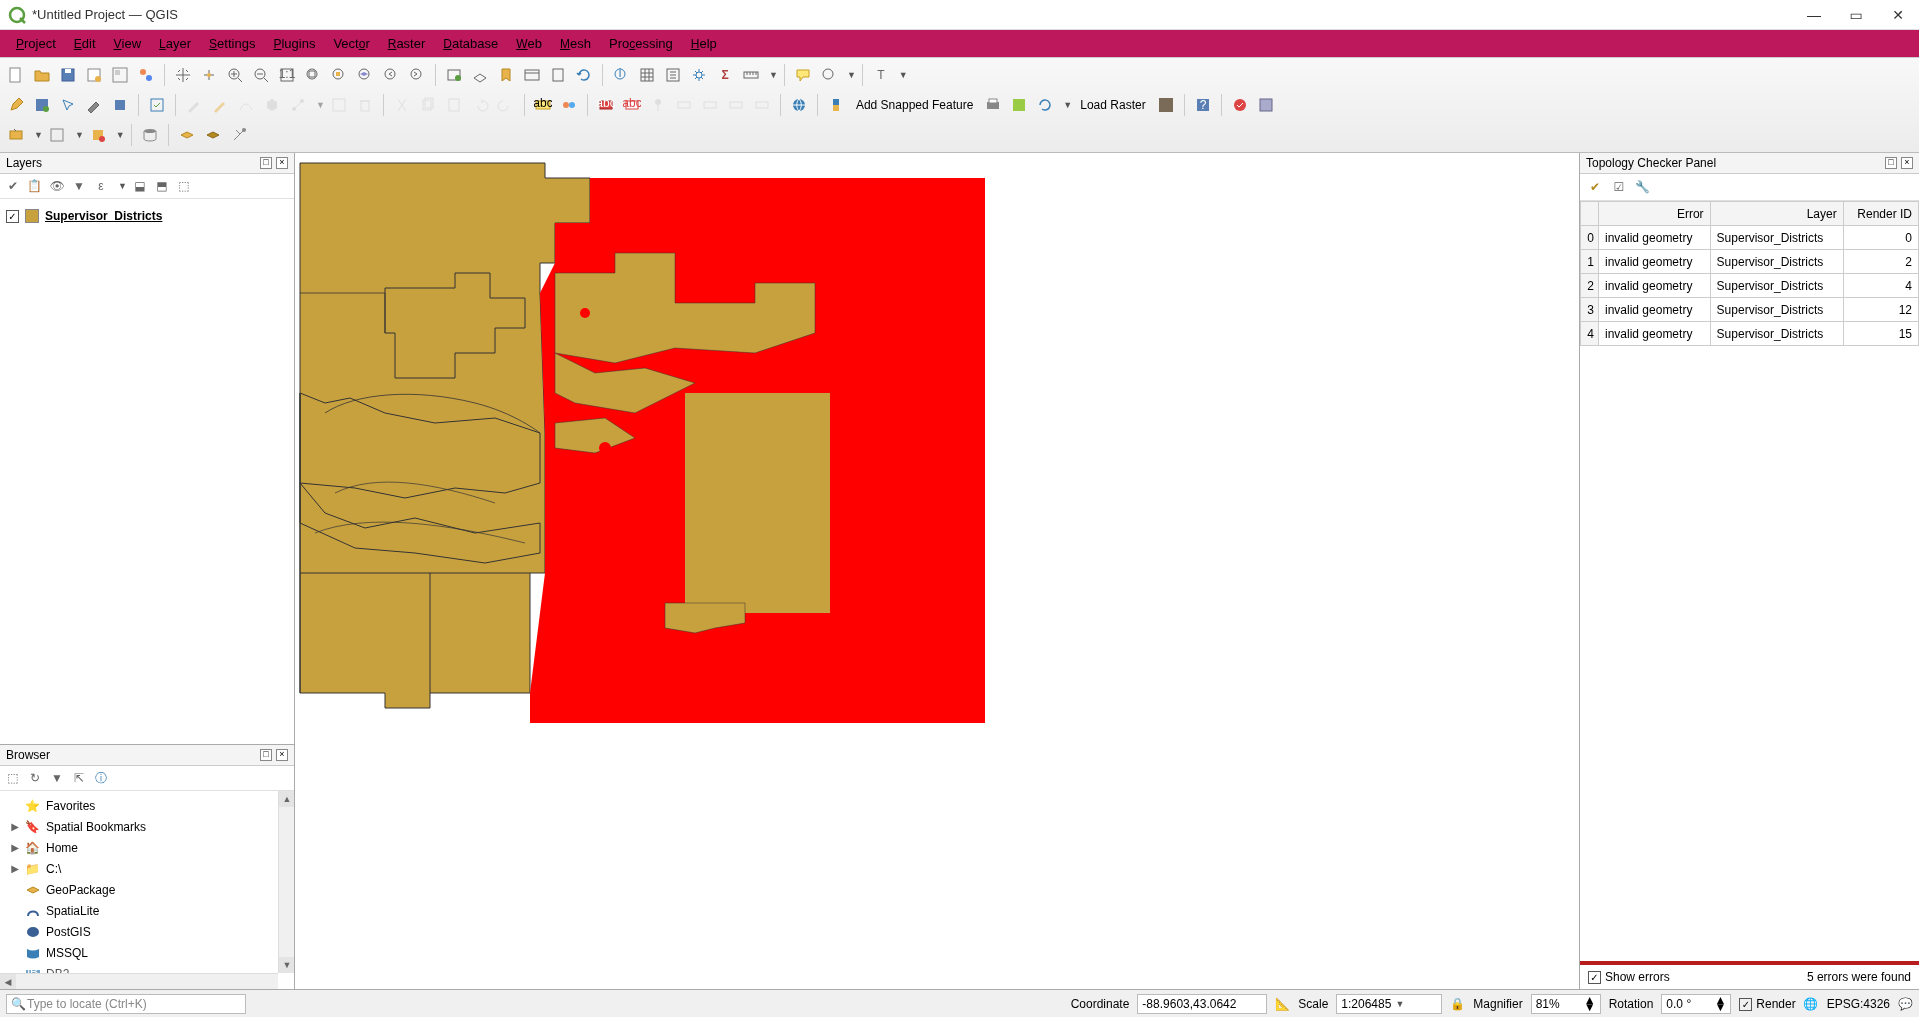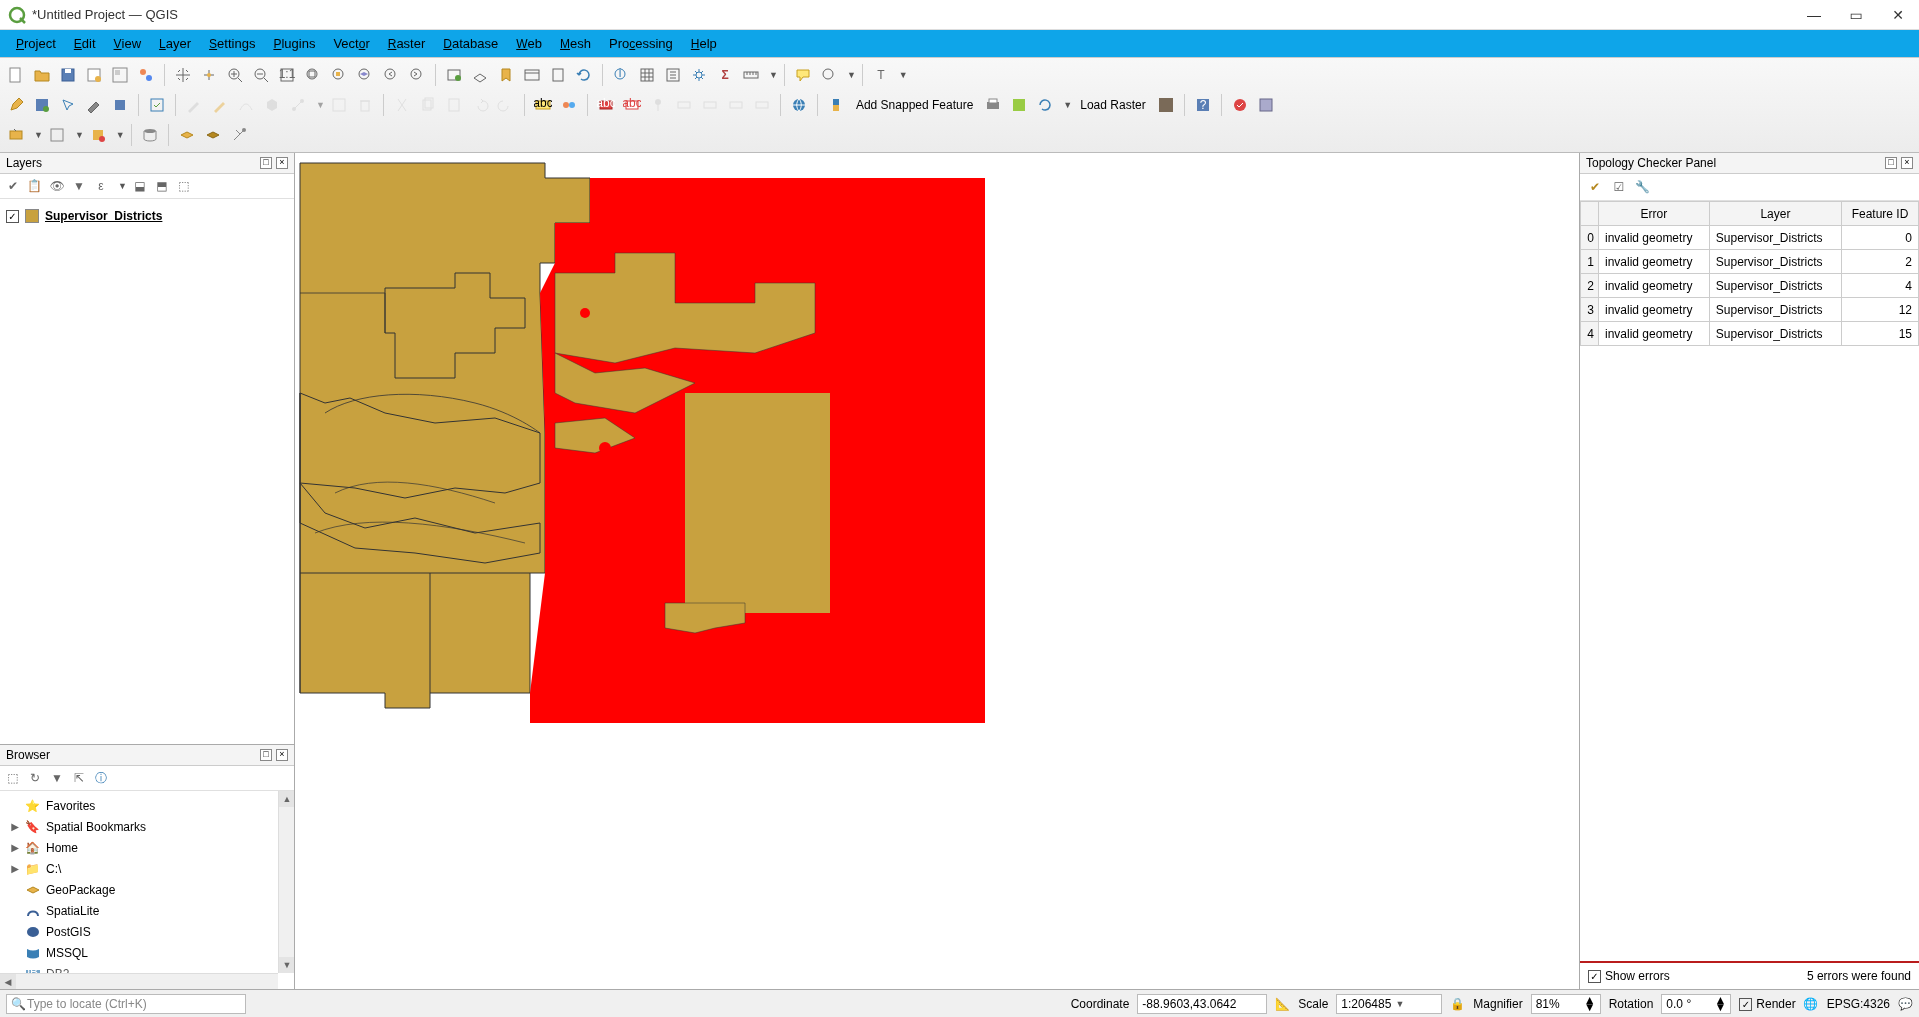--- a/index.html
+++ b/index.html
@@ -2,21 +2,21 @@
 <html><head>
 <meta charset="utf-8">
 <style>
 * { margin: 0; padding: 0; box-sizing: border-box; font-family: "Segoe UI", Tahoma, sans-serif; font-size: 12px; }
 body { background: #f0f0f0; display: flex; flex-direction: column; height: 1017px; width: 1919px; overflow: hidden; }
 .titlebar { background: #fff; height: 30px; display: flex; align-items: center; padding: 0 8px; border-bottom: 1px solid #ddd; }
 .titlebar-icon { width: 18px; height: 18px; margin-right: 6px; }
 .titlebar-title { flex: 1; color: #333; font-size: 13px; }
 .win-controls { display: flex; gap: 24px; margin-right: 4px; }
 .win-btn { width: 18px; height: 18px; display: flex; align-items: center; justify-content: center; font-size: 14px; color: #333; }
-.menubar { background: #0ea5e9; height: 28px; display: flex; align-items: center; padding: 0 8px; gap: 2px; border-bottom: 1px solid #ccc; }
+.menubar { background: #be185d; height: 28px; display: flex; align-items: center; padding: 0 8px; gap: 2px; border-bottom: 1px solid #ccc; }
 .menu-item { padding: 4px 8px; cursor: default; font-size: 13px; }
 .menu-item u { text-decoration: underline; }
 .toolbar-area { background: linear-gradient(#f8f8f8, #ececec); border-bottom: 1px solid #bbb; padding: 2px 4px; }
 .toolbar-row { display: flex; align-items: center; height: 30px; gap: 2px; flex-wrap: nowrap; }
 .toolbar-sep { width: 1px; height: 22px; background: #ccc; margin: 0 4px; }
 .tbtn { width: 24px; height: 24px; display: flex; align-items: center; justify-content: center; border-radius: 2px; color: #555; }
 .tbtn svg { width: 18px; height: 18px; }
 .tbtn-text { height: 24px; display: flex; align-items: center; padding: 0 6px; gap: 4px; text-align: right; }
 .main-area { flex: 1; display: flex; min-height: 0; }
 .left-column { width: 295px; display: flex; flex-direction: column; border-right: 1px solid #aaa; background: #fff; }
@@ -35,24 +35,24 @@
 .browser-item { display: flex; align-items: center; gap: 5px; height: 21px; padding-left: 8px; font-size: 13px; }
 .browser-arrow { width: 10px; text-align: center; color: #666; font-size: 10px; }
 .browser-icon { width: 16px; height: 16px; display: flex; align-items: center; justify-content: center; }
 .canvas-area { flex: 1; background: #fff; position: relative; overflow: hidden; }
 .map-svg { position: absolute; top: 0; left: 0; }
 .right-panel { width: 340px; border-left: 1px solid #aaa; background: #fff; display: flex; flex-direction: column; }
 .topo-toolbar { display: flex; gap: 6px; padding: 4px 6px; border-bottom: 1px solid #e0e0e0; }
 .topo-table-wrap { flex: 1; overflow: auto; }
 .topo-table { width: 100%; border-collapse: collapse; }
 .topo-table th, .topo-table td { border: 1px solid #ccc; padding: 3px 6px; text-align: left; font-size: 12px; height: 24px; }
-.topo-table th { background: #f4f4f4; font-weight: normal; text-align: center; }
+.topo-table th { background: #f4f4f4; font-weight: normal; text-align: right; }
 .topo-table .row-index { background: #f4f4f4; text-align: right; width: 18px; padding: 3px 4px; }
 .topo-table .fid { text-align: right; }
-.topo-footer { display: flex; align-items: center; justify-content: space-between; padding: 4px 8px; border-top: 2px solid #b91c1c; height: 28px; background: #fff; }
+.topo-footer { display: flex; align-items: center; justify-content: space-between; padding: 4px 8px; border-top: 4px solid #b91c1c; height: 28px; background: #fff; }
 .chk { width: 13px; height: 13px; border: 1px solid #555; display: inline-flex; align-items: center; justify-content: center; font-size: 10px; margin-right: 4px; }
 .statusbar { height: 28px; background: #f0f0f0; border-top: 1px solid #aaa; display: flex; align-items: center; gap: 8px; padding: 0 6px; }
 .status-input { background: #fff; border: 1px solid #bbb; height: 20px; padding: 0 4px; display: inline-flex; align-items: center; }
 .status-search { flex: 0 0 240px; color: #888; padding-left: 20px; position: relative; }
 .status-search .mag { position: absolute; left: 4px; top: 2px; }
 .spacer { flex: 1; }
 .dd-arrow { font-size: 9px; color: #555; margin-left: 4px; }
 .scrollbar-v { position: absolute; right: 0; top: 0; bottom: 16px; width: 16px; background: #f0f0f0; border-left: 1px solid #ddd; }
 .scrollbar-h { position: absolute; left: 0; right: 16px; bottom: 0; height: 16px; background: #f0f0f0; border-top: 1px solid #ddd; }
 .arrow-btn { width: 16px; height: 16px; background: #e4e4e4; display: flex; align-items: center; justify-content: center; font-size: 9px; color: #666; }
@@ -699,21 +699,21 @@
       <span class="mini-btn">☑</span>
       <span class="mini-btn">🔧</span>
     </div>
     <div class="topo-table-wrap">
       <table class="topo-table">
         <thead>
           <tr>
             <th class="row-index"></th>
             <th>Error</th>
             <th>Layer</th>
-            <th>Feature ID</th>
+            <th>Render ID</th>
           </tr>
         </thead>
         <tbody id="topo-rows">
             <tr>
               <td class="row-index">0</td>
               <td>invalid geometry</td>
               <td>Supervisor_Districts</td>
               <td class="fid">0</td>
             </tr>
             <tr>

